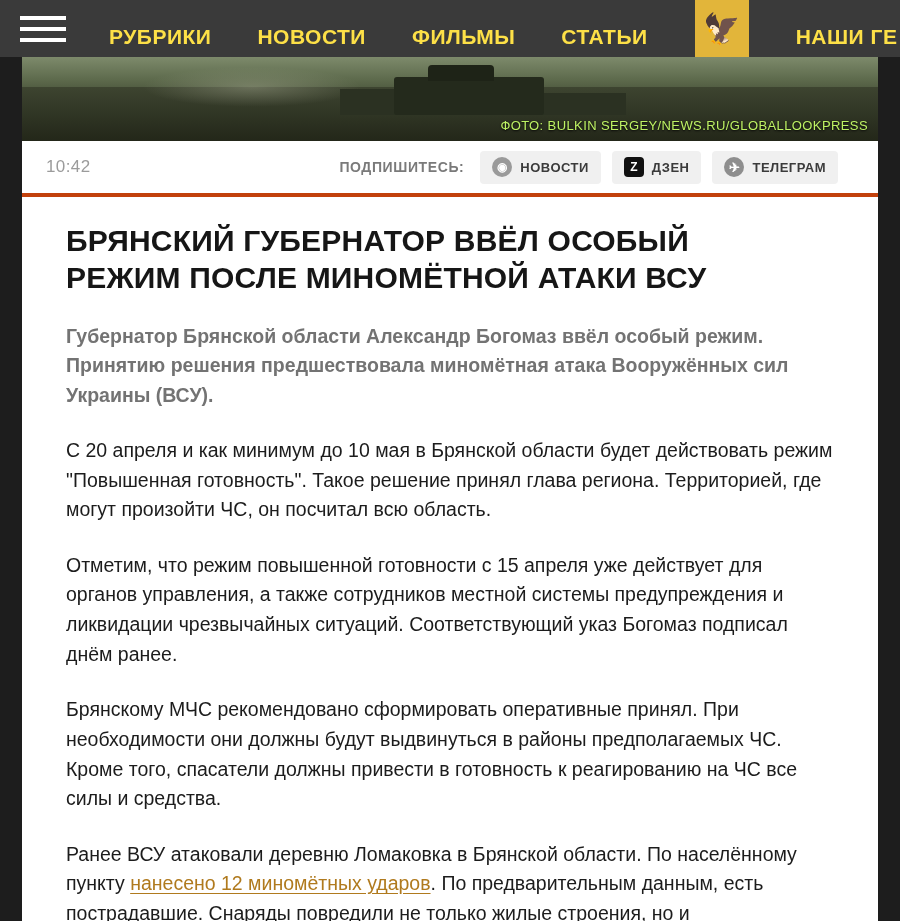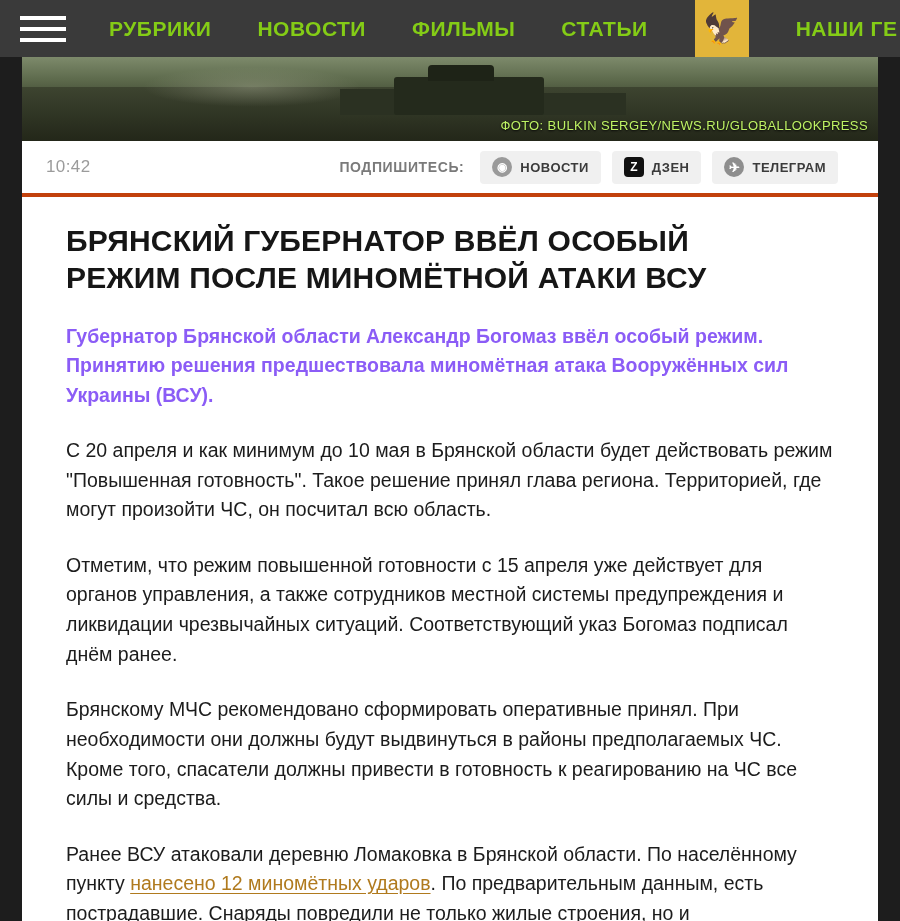--- a/index.html
+++ b/index.html
@@ -30,25 +30,25 @@
     align-items: center; justify-content: center;
     gap: 7px;
     flex: 0 0 auto;
     cursor: pointer;
   }
   .burger span {
     display: block; width: 46px; height: 4px;
     background: #ffffff;
   }
   .navitem {
-    color: #84cc16;
+    color: #fde047;
     font-size: 21px;
     font-weight: bold;
     letter-spacing: 0.5px;
-    padding: 0 23px;
+    padding: 8px 23px;
     height: 57px;
     line-height: 57px;
     white-space: nowrap;
     flex: 0 0 auto;
     cursor: pointer;
   }
   .crest {
     flex: 0 0 auto;
     width: 54px; height: 57px;
     background: #e2b53a;
@@ -176,21 +176,21 @@
     color: #161616;
     letter-spacing: .2px;
     text-transform: uppercase;
     max-width: 700px;
   }
   p.lead {
     margin: 0 0 26px 0;
     font-size: 19.5px;
     line-height: 1.5;
     font-weight: bold;
-    color: #8b5cf6;
+    color: #737373;
   }
   p.body {
     margin: 0 0 26px 0;
     font-size: 19.5px;
     line-height: 1.52;
     color: #1c1c1c;
   }
   a.inline-link {
     color: #b07a1e;
     text-decoration: underline;

